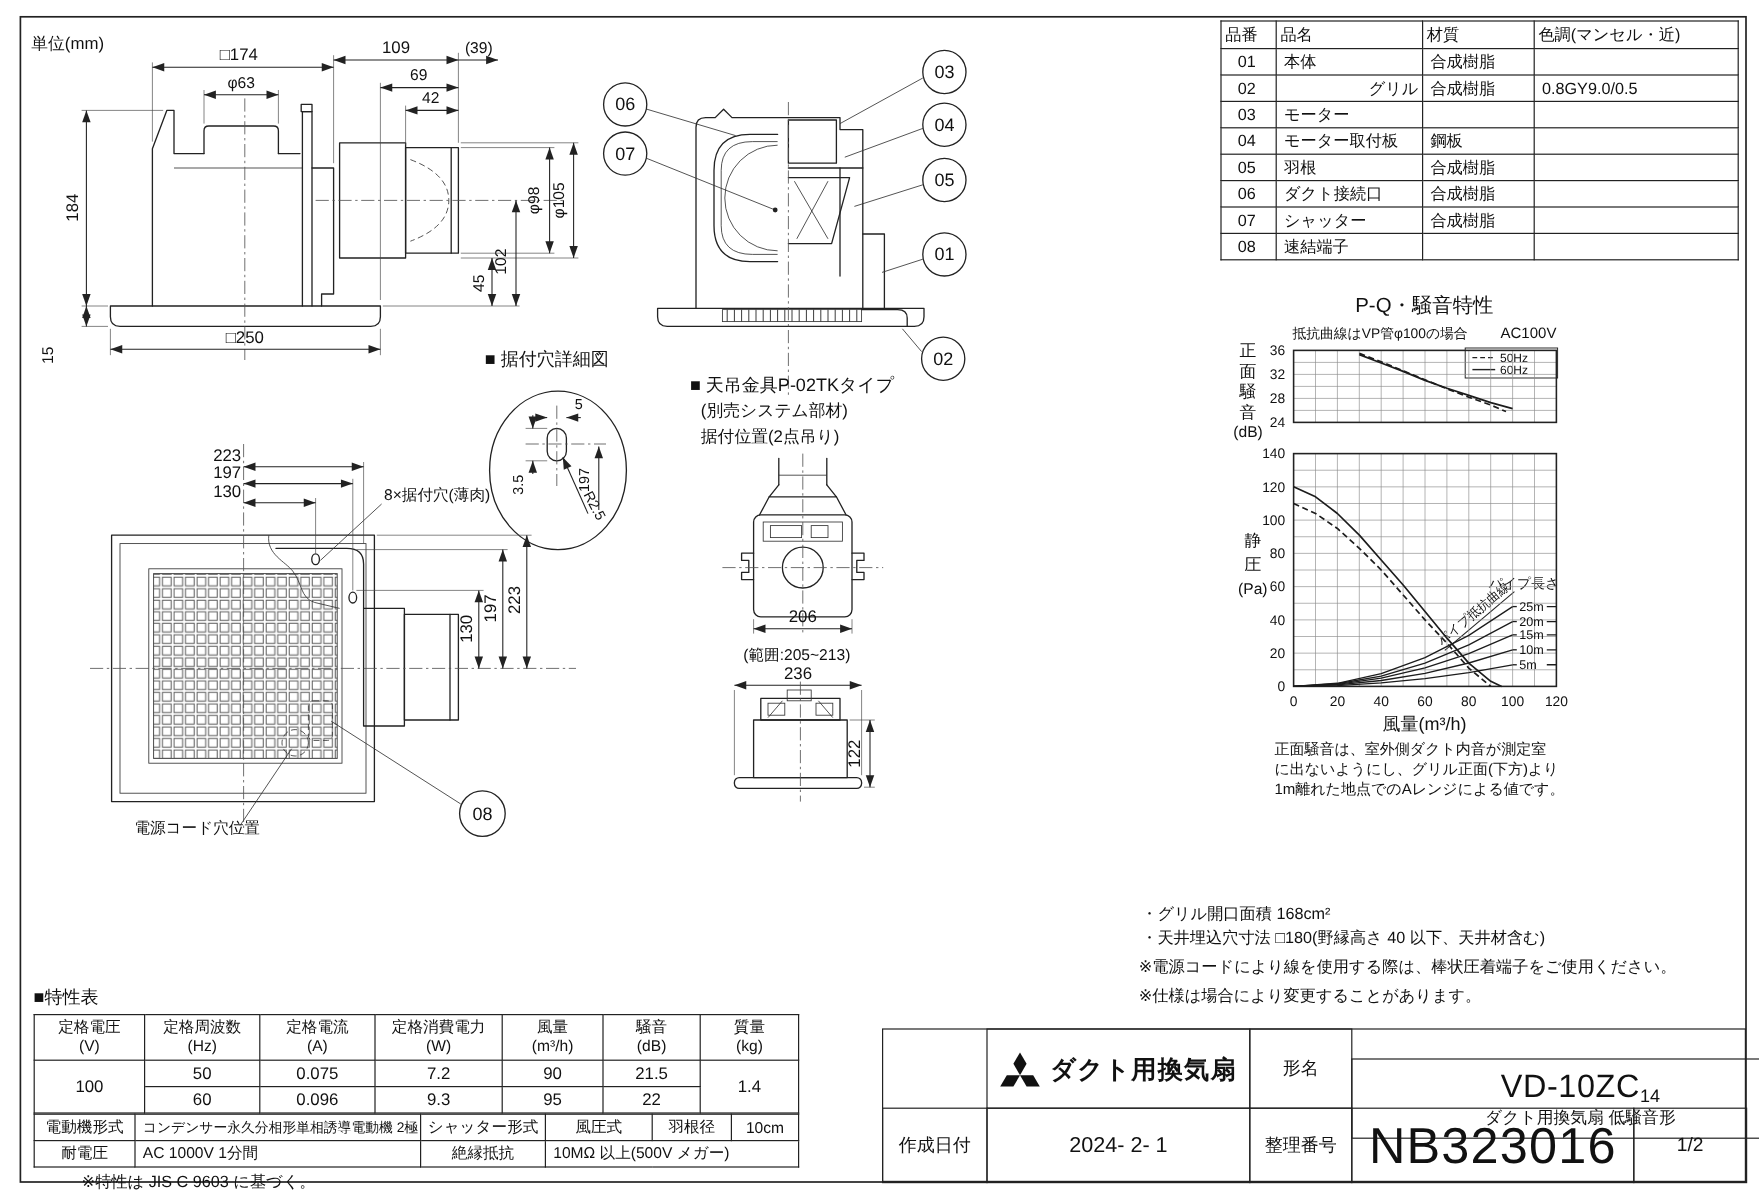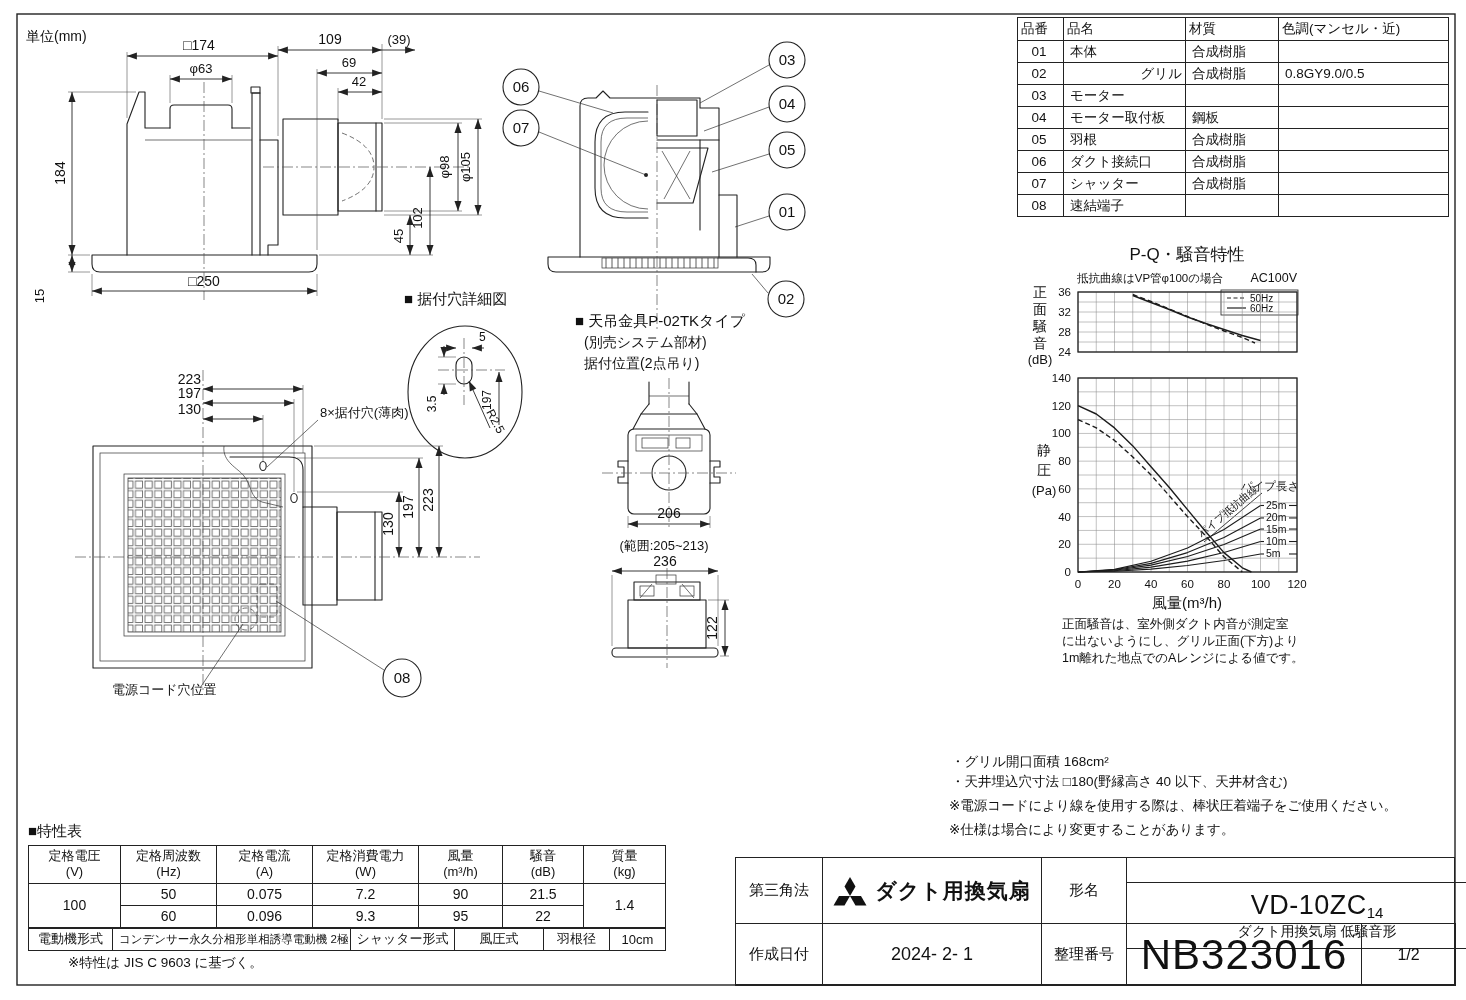--- a/index.html
+++ b/index.html
@@ -586,27 +586,32 @@
         </colgroup>
     <tbody>
           <tr>
       <td>電動機形式</td>
       <td class="lft" style="font-size:11.5px">コンデンサー永久分相形単相誘導電動機 2極</td>
       <td>シャッター形式</td>
       <td>風圧式</td>
       <td>羽根径</td>
       <td>10cm</td>
     </tr>
+    <tr>
+      <td>耐電圧</td>
+      <td class="lft">AC 1000V 1分間</td>
+      <td>絶縁抵抗</td>
+      <td class="lft" colspan="3">10MΩ 以上(500V メガー)</td>
+    </tr>
   </tbody>
       </table>
   <div class="footnote">※特性は JIS C 9603 に基づく。</div>
 </div>
 
 <div class="tb">
-  <div class="cell lab" style="left:-1px;top:-1px;width:88px;height:67px;">第三角法</div>
   <div class="cell" style="left:86px;top:-1px;width:220px;height:67px;">
     <div class="company">
       <svg width="34" height="30" viewBox="-17 -20 34 30">
         <polygon points="0,0 -5.5,-9.5 0,-19 5.5,-9.5" fill="#111"></polygon>
         <polygon points="0,0 -5.5,9.5 -16.5,9.5 -11,0" fill="#111"></polygon>
         <polygon points="0,0 11,0 16.5,9.5 5.5,9.5" fill="#111"></polygon>
       </svg>
       <span>ダクト用換気扇</span>
     </div>
   </div>

